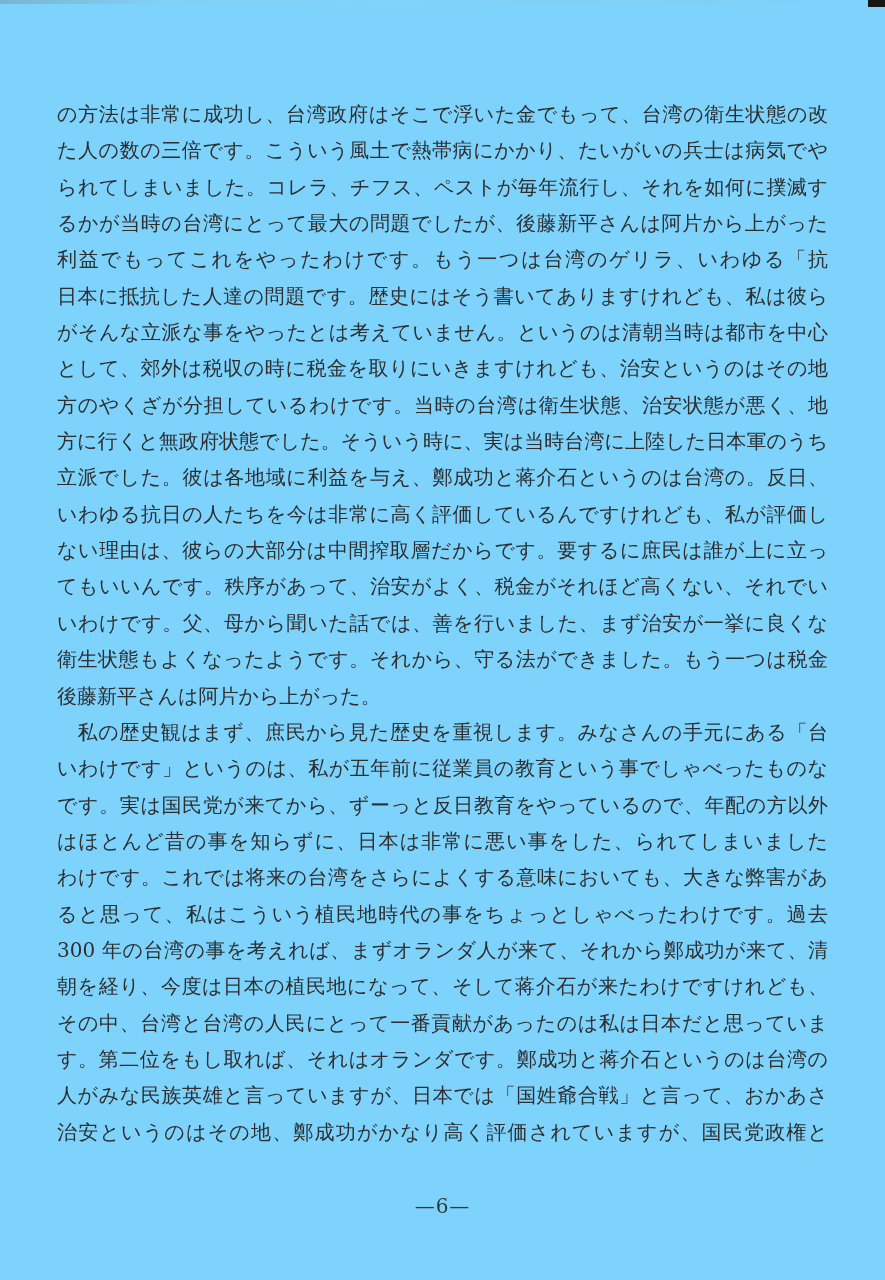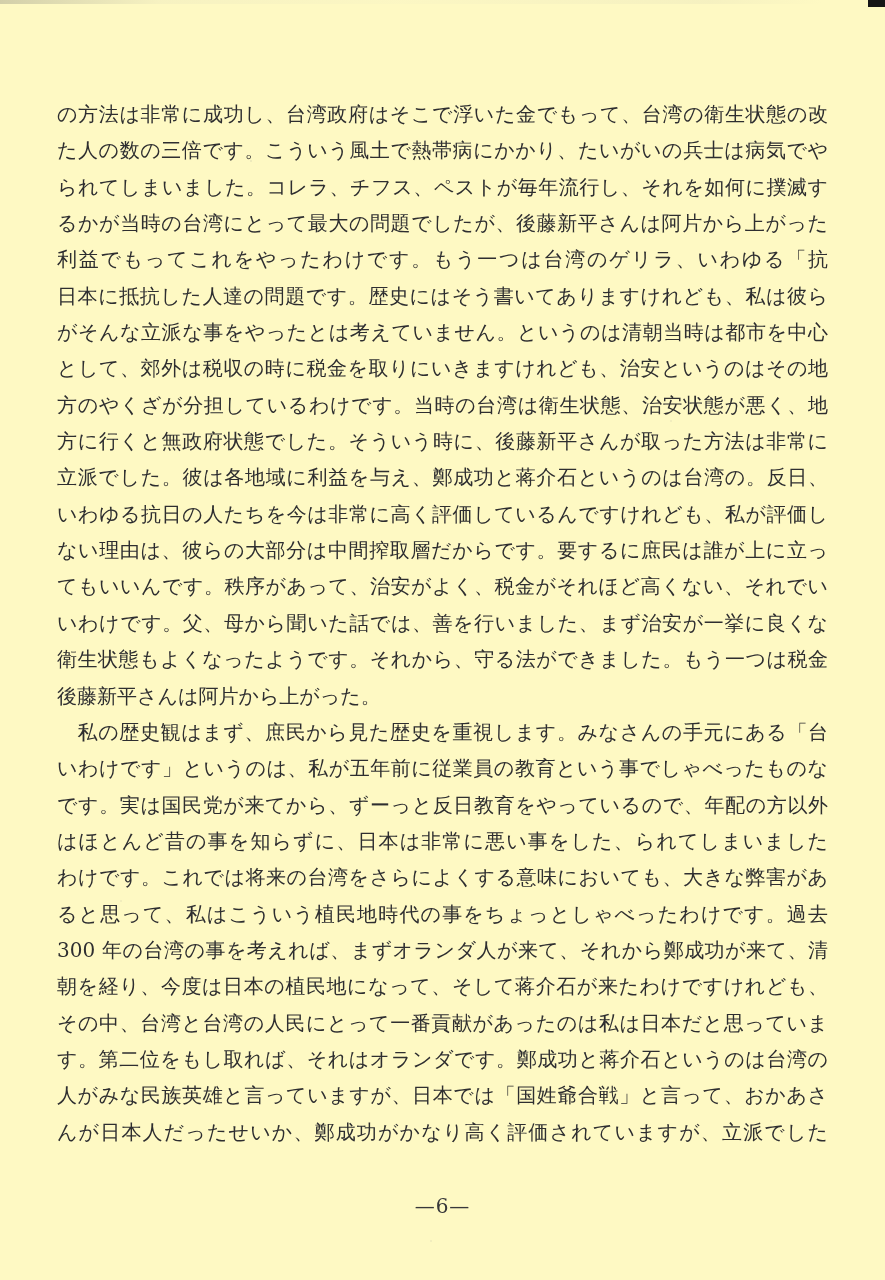--- a/index.html
+++ b/index.html
@@ -4,21 +4,21 @@
 <style>
   html, body {
     margin: 0;
     padding: 0;
     background: #cfcfcf;
   }
   .page {
     position: relative;
     width: 885px;
     height: 1280px;
-    background: #fef9c3;
+    background: #7dd3fc;
     overflow: hidden;
     font-family: "DejaVu Serif", "Liberation Serif", serif;
   }
   
   .top-edge {
     position: absolute;
     top: 0; left: 0;
     width: 100%; height: 4px;
     background: linear-gradient(to right,
       rgba(110,110,110,0.30),
@@ -95,21 +95,21 @@
     <div class="paragraph">
       <div class="line">の方法は非常に成功し、台湾政府はそこで浮いた金でもって、台湾の衛生状態の改</div>
       <div class="line">た人の数の三倍です。こういう風土で熱帯病にかかり、たいがいの兵士は病気でや</div>
       <div class="line">られてしまいました。コレラ、チフス、ペストが毎年流行し、それを如何に撲滅す</div>
       <div class="line">るかが当時の台湾にとって最大の問題でしたが、後藤新平さんは阿片から上がった</div>
       <div class="line">利益でもってこれをやったわけです。もう一つは台湾のゲリラ、いわゆる「抗日」、</div>
       <div class="line">日本に抵抗した人達の問題です。歴史にはそう書いてありますけれども、私は彼ら</div>
       <div class="line">がそんな立派な事をやったとは考えていません。というのは清朝当時は都市を中心</div>
       <div class="line">として、郊外は税収の時に税金を取りにいきますけれども、治安というのはその地</div>
       <div class="line">方のやくざが分担しているわけです。当時の台湾は衛生状態、治安状態が悪く、地</div>
-      <div class="line">方に行くと無政府状態でした。そういう時に、後藤新平さんが取った方法は非常に</div>
+      <div class="line">方に行くと無政府状態でした。そういう時に、実は当時台湾に上陸した日本軍のうち</div>
       <div class="line">立派でした。彼は各地域に利益を与え、鄭成功と蒋介石というのは台湾の。反日、</div>
       <div class="line">いわゆる抗日の人たちを今は非常に高く評価しているんですけれども、私が評価し</div>
       <div class="line">ない理由は、彼らの大部分は中間搾取層だからです。要するに庶民は誰が上に立っ</div>
       <div class="line">てもいいんです。秩序があって、治安がよく、税金がそれほど高くない、それでい</div>
       <div class="line">いわけです。父、母から聞いた話では、善を行いました、まず治安が一挙に良くなり、</div>
       <div class="line">衛生状態もよくなったようです。それから、守る法ができました。もう一つは税金</div>
       <div class="line para-end">後藤新平さんは阿片から上がった。</div>
     </div>
 
     <div class="paragraph">
@@ -117,20 +117,20 @@
       <div class="line">いわけです」というのは、私が五年前に従業員の教育という事でしゃべったものなん</div>
       <div class="line">です。実は国民党が来てから、ずーっと反日教育をやっているので、年配の方以外</div>
       <div class="line">はほとんど昔の事を知らずに、日本は非常に悪い事をした、られてしまいました</div>
       <div class="line">わけです。これでは将来の台湾をさらによくする意味においても、大きな弊害があ</div>
       <div class="line">ると思って、私はこういう植民地時代の事をちょっとしゃべったわけです。過去</div>
       <div class="line">300 年の台湾の事を考えれば、まずオランダ人が来て、それから鄭成功が来て、清</div>
       <div class="line">朝を経り、今度は日本の植民地になって、そして蒋介石が来たわけですけれども、</div>
       <div class="line">その中、台湾と台湾の人民にとって一番貢献があったのは私は日本だと思っていま</div>
       <div class="line">す。第二位をもし取れば、それはオランダです。鄭成功と蒋介石というのは台湾の</div>
       <div class="line">人がみな民族英雄と言っていますが、日本では「国姓爺合戦」と言って、おかあさ</div>
-      <div class="line">んが日本人だったせいか、鄭成功がかなり高く評価されていますが、立派でした</div>
+      <div class="line">治安というのはその地、鄭成功がかなり高く評価されていますが、国民党政権と</div>
     </div>
 
   </div>
 
   <div class="page-number">—6—</div>
 
 </div>
 
 </body></html>

